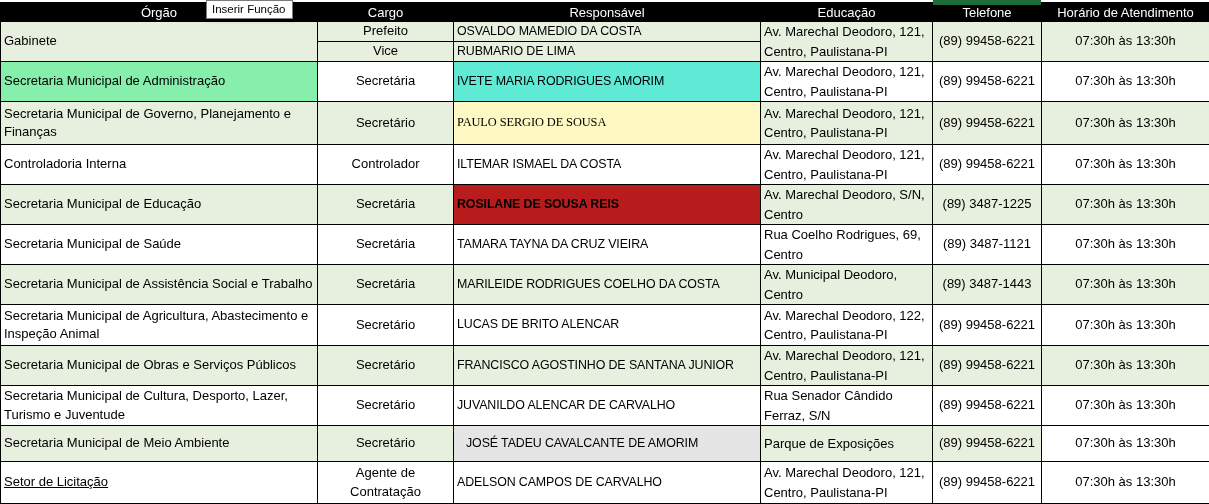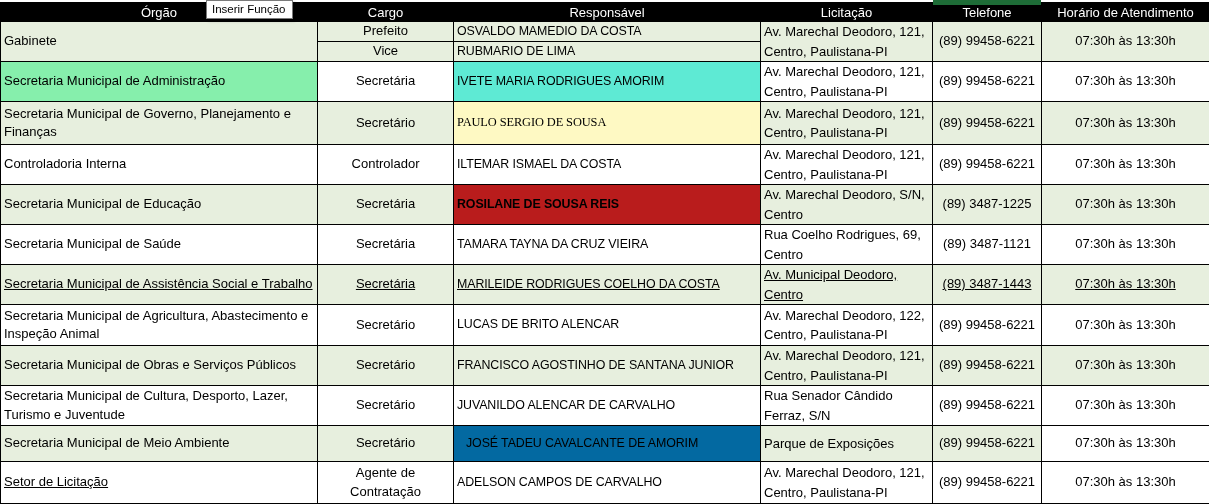--- a/index.html
+++ b/index.html
@@ -86,21 +86,21 @@
         <col style="width: 307px;">
         <col style="width: 172px;">
         <col style="width: 109px;">
         <col style="width: 168px;">
       </colgroup>
     <thead id="thead">
         <tr>
           <th>Órgão</th>
           <th>Cargo</th>
           <th>Responsável</th>
-          <th>Licitação</th>
+          <th>Educação</th>
           <th>Telefone</th>
           <th>Horário de Atendimento</th>
         </tr>
       </thead>
     <tbody id="tbody">
         <tr style="height: 19px;">
           <td class="al" rowspan="2" style="background: rgb(231, 239, 222);">Gabinete</td>
           <td class="ac" style="background: rgb(231, 239, 222);">Prefeito</td>
           <td class="al caps" style="background: rgb(231, 239, 222);">OSVALDO MAMEDIO DA COSTA</td>
           <td class="al addr" rowspan="2" style="background: rgb(231, 239, 222);">Av. Marechal Deodoro, 121, Centro, Paulistana-PI</td>
@@ -144,21 +144,21 @@
           <td class="ac" style="background: rgb(231, 239, 222);">07:30h às 13:30h</td>
         </tr>
         <tr style="height: 39px;">
           <td class="al" style="background: rgb(255, 255, 255);">Secretaria Municipal de Saúde</td>
           <td class="ac" style="background: rgb(255, 255, 255);">Secretária</td>
           <td class="al caps" style="background: rgb(255, 255, 255);">TAMARA TAYNA DA CRUZ VIEIRA</td>
           <td class="al addr" style="background: rgb(255, 255, 255);">Rua Coelho Rodrigues, 69, Centro</td>
           <td class="ac" style="background: rgb(255, 255, 255);">(89) 3487-1121</td>
           <td class="ac" style="background: rgb(255, 255, 255);">07:30h às 13:30h</td>
         </tr>
-        <tr style="height: 40px; text-decoration: underline;">
+        <tr style="height: 40px;">
           <td class="al" style="background: rgb(231, 239, 222);">Secretaria Municipal de Assistência Social e Trabalho</td>
           <td class="ac" style="background: rgb(231, 239, 222);">Secretária</td>
           <td class="al caps" style="background: rgb(231, 239, 222);">MARILEIDE RODRIGUES COELHO DA COSTA</td>
           <td class="al addr" style="background: rgb(231, 239, 222);">Av. Municipal Deodoro, Centro</td>
           <td class="ac" style="background: rgb(231, 239, 222);">(89) 3487-1443</td>
           <td class="ac" style="background: rgb(231, 239, 222);">07:30h às 13:30h</td>
         </tr>
         <tr style="height: 41px;">
           <td class="al" style="background: rgb(255, 255, 255);">Secretaria Municipal de Agricultura, Abastecimento e Inspeção Animal</td>
           <td class="ac" style="background: rgb(255, 255, 255);">Secretário</td>
@@ -179,21 +179,21 @@
           <td class="al" style="background: rgb(255, 255, 255);">Secretaria Municipal de Cultura, Desporto, Lazer, Turismo e Juventude</td>
           <td class="ac" style="background: rgb(255, 255, 255);">Secretário</td>
           <td class="al caps" style="background: rgb(255, 255, 255);">JUVANILDO ALENCAR DE CARVALHO</td>
           <td class="al addr" style="background: rgb(255, 255, 255);">Rua Senador Cândido Ferraz, S/N</td>
           <td class="ac" style="background: rgb(255, 255, 255);">(89) 99458-6221</td>
           <td class="ac" style="background: rgb(255, 255, 255);">07:30h às 13:30h</td>
         </tr>
         <tr style="height: 36px;">
           <td class="al" style="background: rgb(231, 239, 222);">Secretaria Municipal de Meio Ambiente</td>
           <td class="ac" style="background: rgb(231, 239, 222);">Secretário</td>
-          <td class="al caps" style="background: #0369a1; padding-left: 12px;">JOSÉ TADEU CAVALCANTE DE AMORIM</td>
+          <td class="al caps" style="background: #e5e5e5; padding-left: 12px;">JOSÉ TADEU CAVALCANTE DE AMORIM</td>
           <td class="al addr" style="background: rgb(231, 239, 222);">Parque de Exposições</td>
           <td class="ac" style="background: rgb(231, 239, 222);">(89) 99458-6221</td>
           <td class="ac" style="background: rgb(255, 255, 255);">07:30h às 13:30h</td>
         </tr>
         <tr style="height: 42px;">
           <td class="al" style="background: rgb(255, 255, 255); text-decoration: underline;">Setor de Licitação</td>
           <td class="ac" style="background: rgb(255, 255, 255);">Agente de Contratação</td>
           <td class="al caps" style="background: rgb(255, 255, 255);">ADELSON CAMPOS DE CARVALHO</td>
           <td class="al addr" style="background: rgb(255, 255, 255);">Av. Marechal Deodoro, 121, Centro, Paulistana-PI</td>
           <td class="ac" style="background: rgb(255, 255, 255);">(89) 99458-6221</td>

